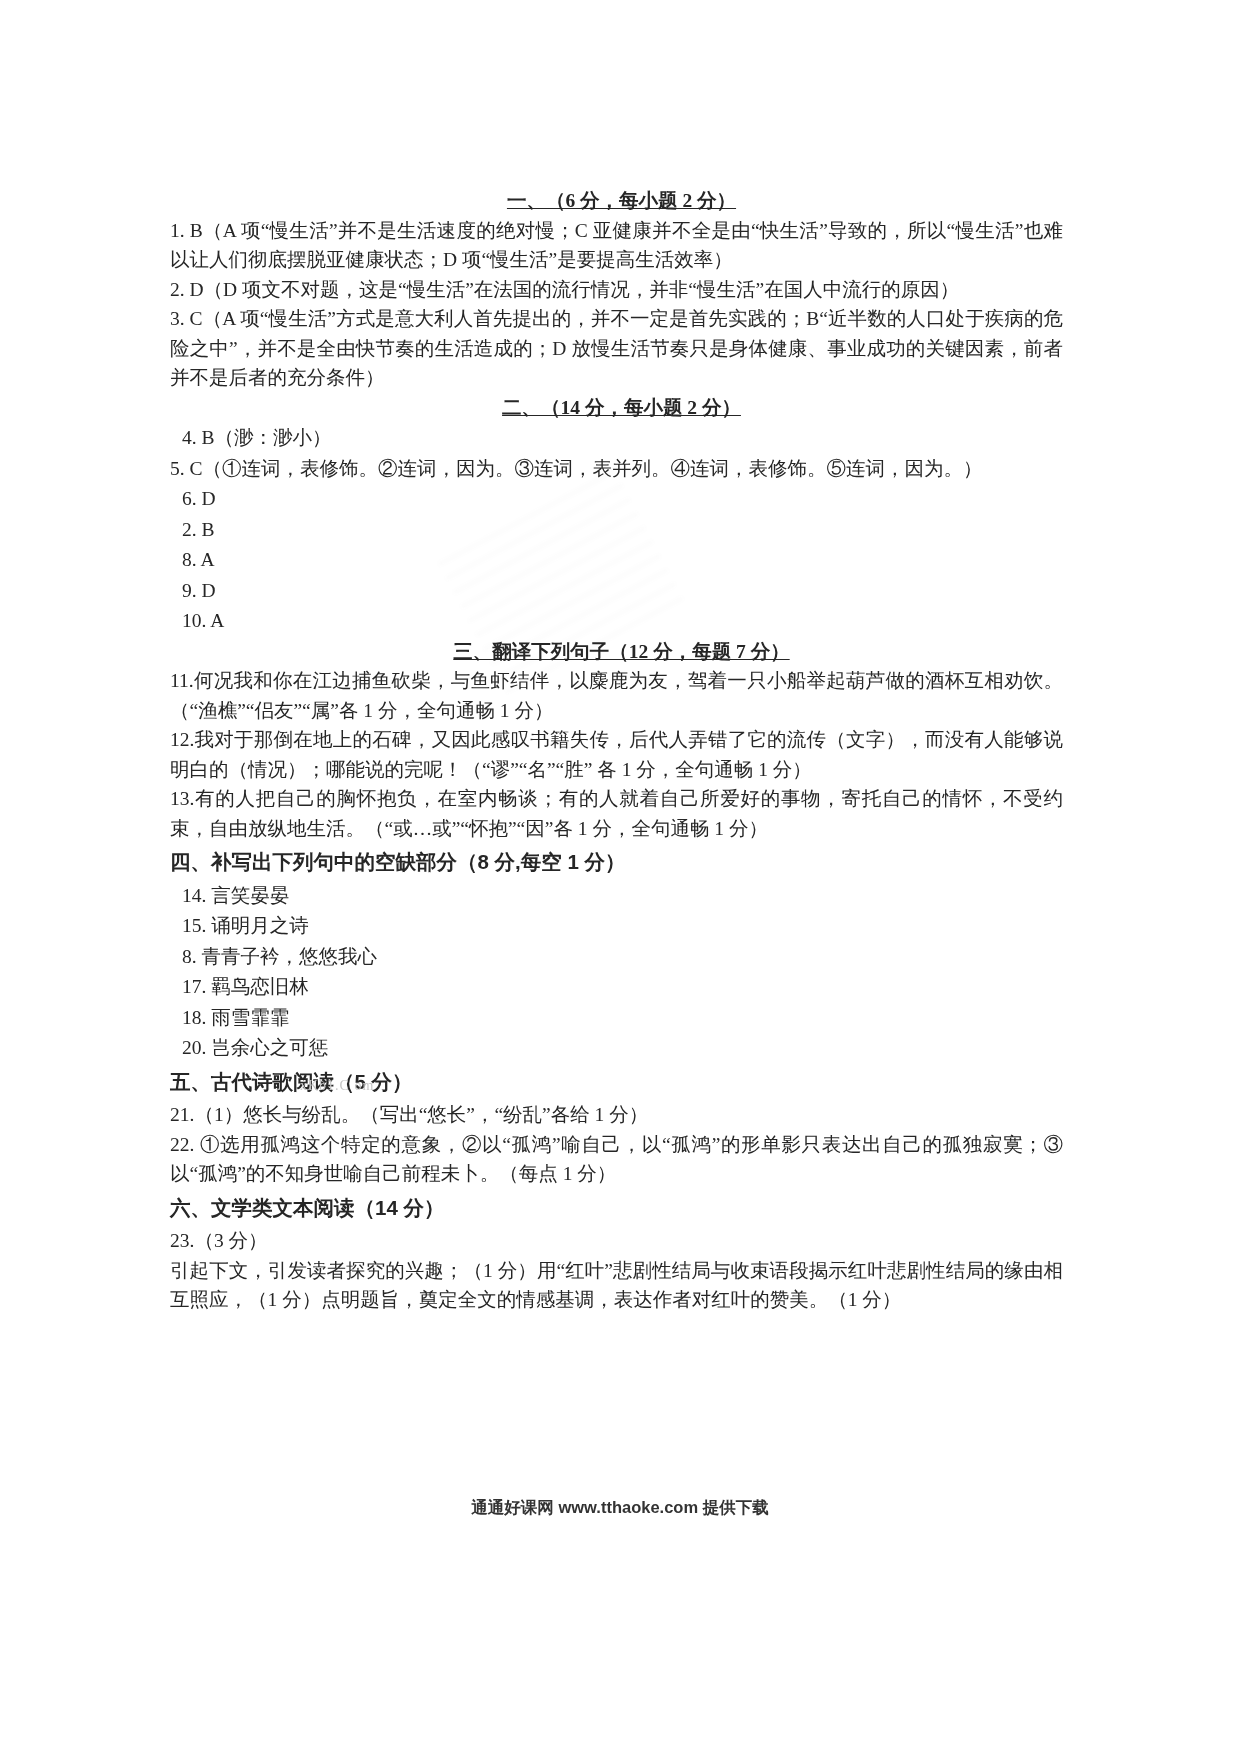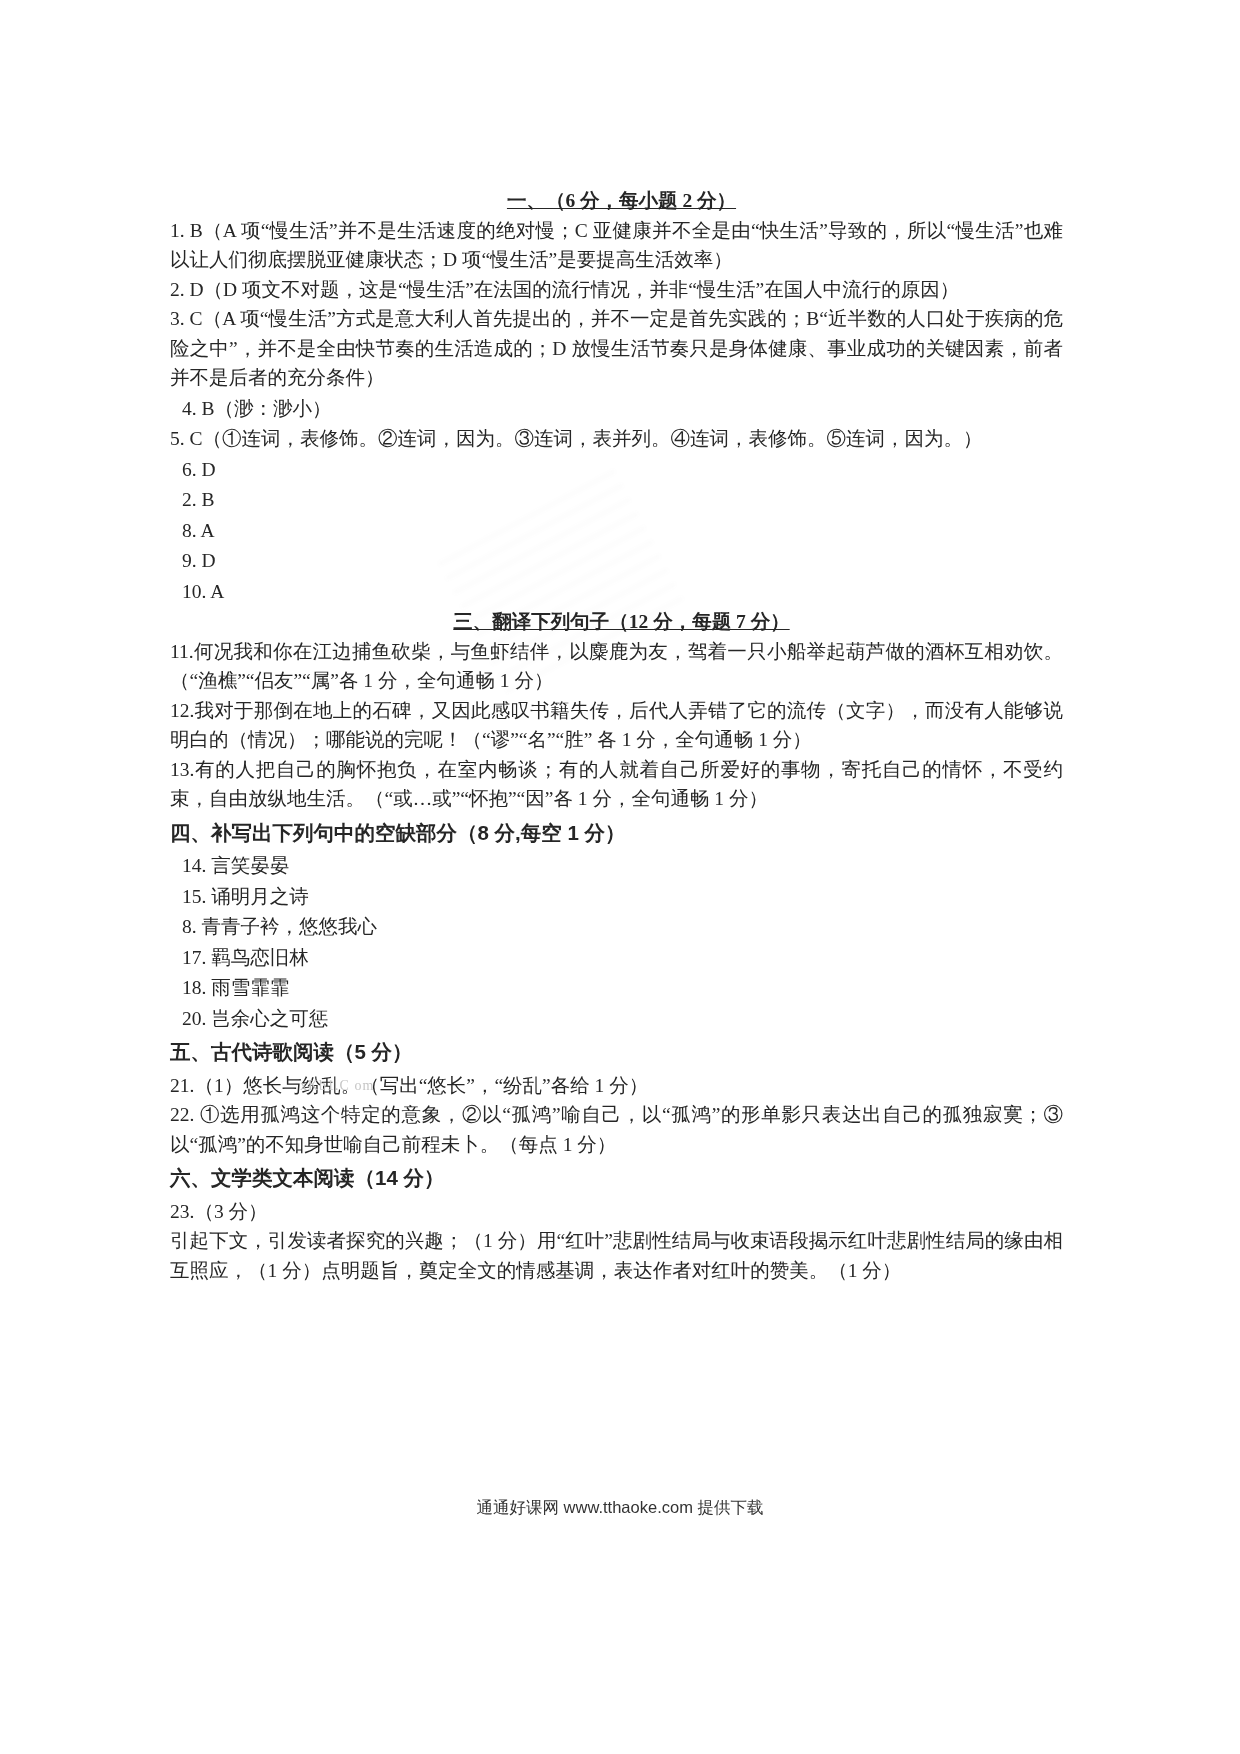--- a/index.html
+++ b/index.html
@@ -74,34 +74,36 @@
   }
   .footer {
     position: absolute;
     left: 0;
     right: 0;
     top: 1497px;
     text-align: center;
     font-size: 16.5px;
     color: #333333;
     font-family: "Liberation Sans", "DejaVu Sans", sans-serif;
+    font-weight: bold;
   }
 </style>
 </head>
 <body>
 
 <div class="page">
 
   <div class="scan-artifact"></div>
 
   <div class="content">
       <p class="blk section-heading">一、（6 分，每小题 2 分）</p>
       <p class="blk paragraph">1.  B（A 项“慢生活”并不是生活速度的绝对慢；C 亚健康并不全是由“快生活”导致的，所以“慢生活”也难以让人们彻底摆脱亚健康状态；D 项“慢生活”是要提高生活效率）</p>
       <p class="blk paragraph">2.  D（D 项文不对题，这是“慢生活”在法国的流行情况，并非“慢生活”在国人中流行的原因）</p>
       <p class="blk paragraph">3.  C（A 项“慢生活”方式是意大利人首先提出的，并不一定是首先实践的；B“近半数的人口处于疾病的危险之中”，并不是全由快节奏的生活造成的；D 放慢生活节奏只是身体健康、事业成功的关键因素，前者并不是后者的充分条件）</p>
+      <p class="blk section-heading">二、（14 分，每小题 2 分）</p>
       <p class="blk answer-line">4.  B（渺：渺小）</p>
       <p class="blk paragraph">5.  C（①连词，表修饰。②连词，因为。③连词，表并列。④连词，表修饰。⑤连词，因为。）</p>
       <p class="blk answer-line">6. D</p>
       <p class="blk answer-line">2.  B</p>
       <p class="blk answer-line">8.  A</p>
       <p class="blk answer-line">9.  D</p>
       <p class="blk answer-line">10.  A</p>
       <p class="blk section-heading">三、翻译下列句子（12 分，每题 7 分）</p>
       <p class="blk paragraph">11.何况我和你在江边捕鱼砍柴，与鱼虾结伴，以麋鹿为友，驾着一只小船举起葫芦做的酒杯互相劝饮。（“渔樵”“侣友”“属”各 1 分，全句通畅 1 分）</p>
       <p class="blk paragraph">12.我对于那倒在地上的石碑，又因此感叹书籍失传，后代人弄错了它的流传（文字），而没有人能够说明白的（情况）；哪能说的完呢！（“谬”“名”“胜” 各 1 分，全句通畅 1 分）</p>

